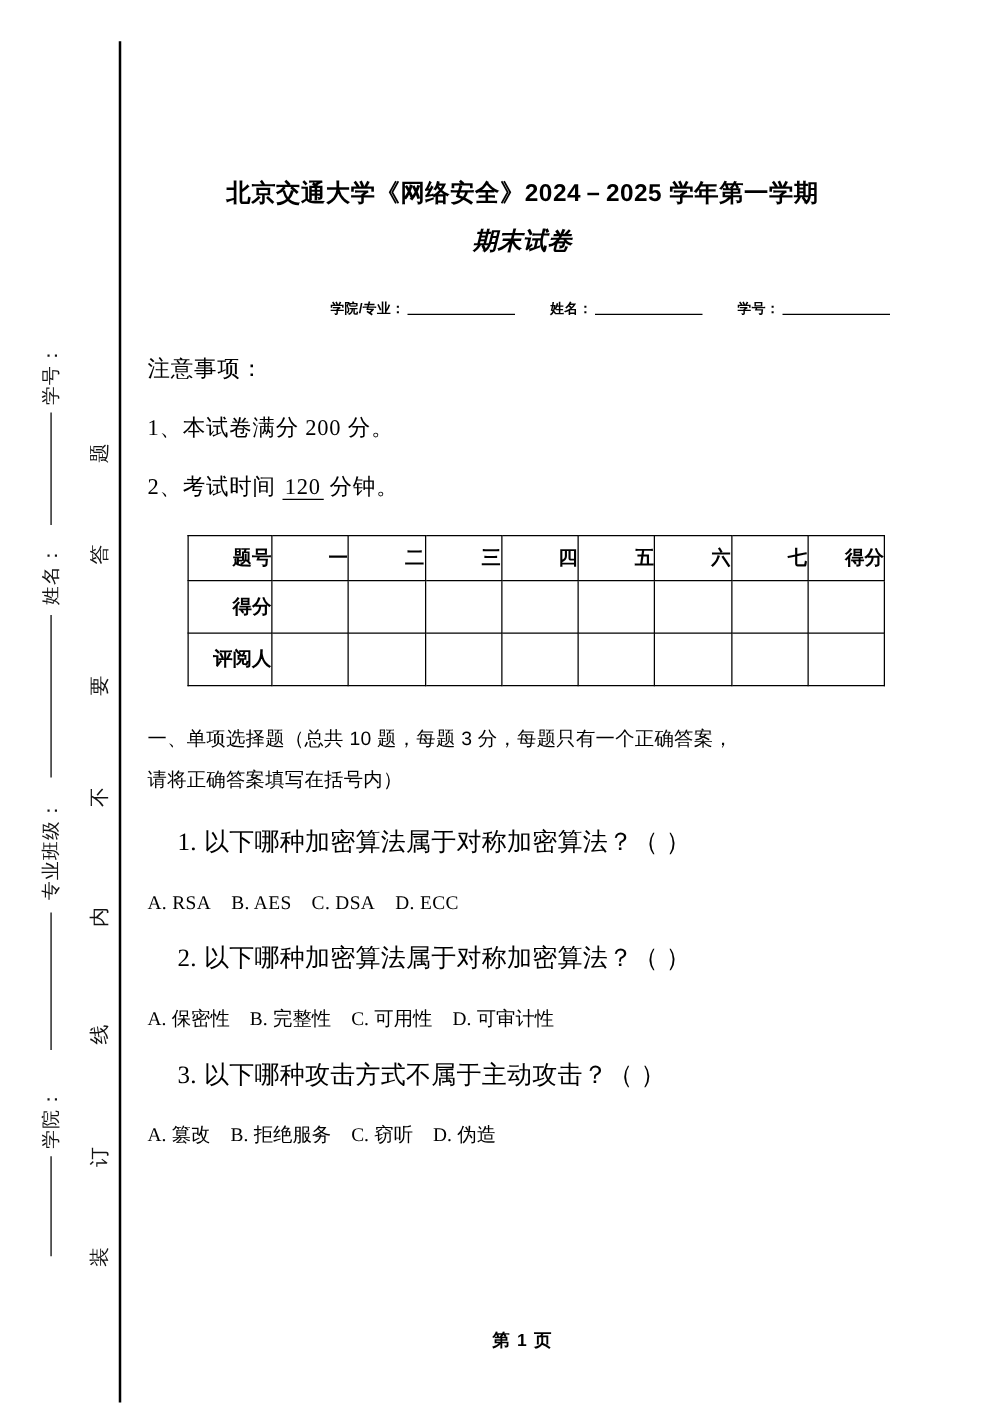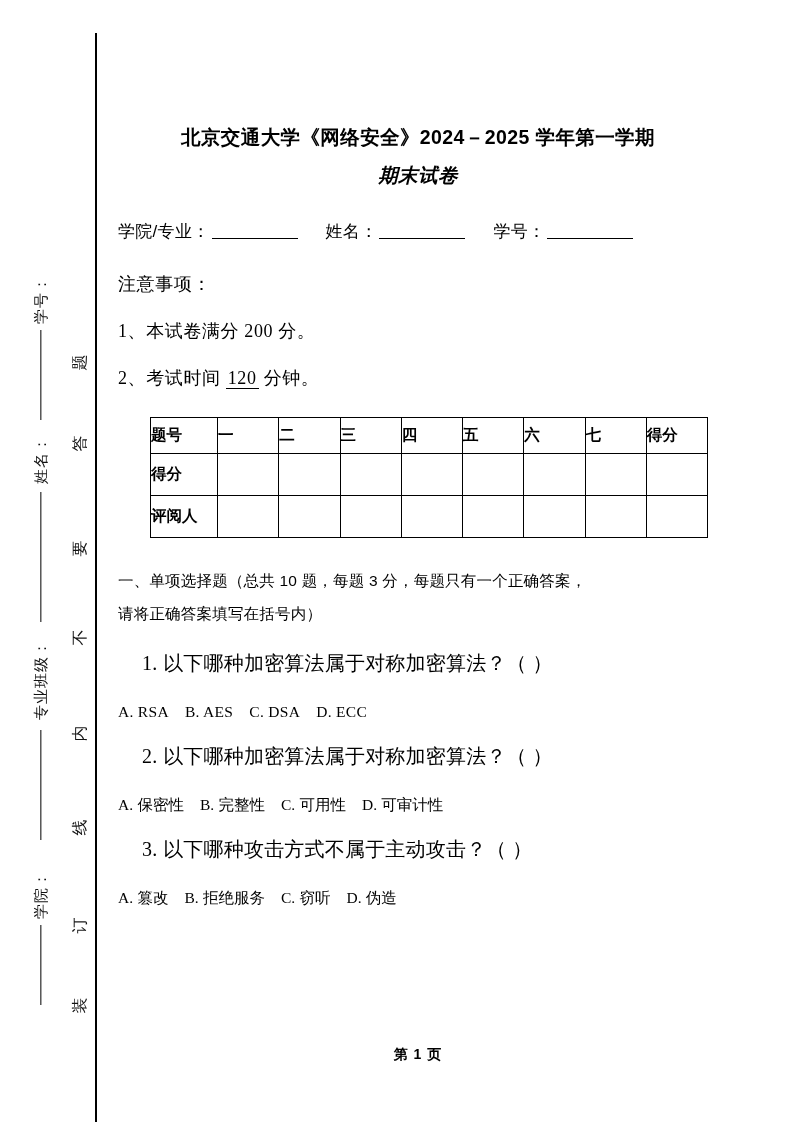--- a/index.html
+++ b/index.html
@@ -63,43 +63,43 @@
     left: 50%;
     transform: translateX(-50%);
     width: 1.3px;
     background: #000000;
   }
 
   
   #page-body {
     position: absolute;
     left: 118px;
-    top: 0;
+    top: 18px;
     width: 600px;
     height: 1066px;
   }
 
   #exam-title {
     margin: 0;
     padding-top: 118px;
     font-family: "Liberation Sans", "DejaVu Sans", sans-serif;
     font-weight: bold;
     font-size: 19.5px;
     line-height: 38px;
     text-align: center;
     letter-spacing: 0.4px;
   }
   #exam-title .line2 { display: block; font-style: italic; }
 
   #student-info {
     margin: 26px 0 0 0;
-    text-align: left;
-    font-family: "Liberation Sans", "DejaVu Sans", sans-serif;
-    font-weight: normal;
-    font-size: 17px;
+    text-align: right;
+    font-family: "Liberation Sans", "DejaVu Sans", sans-serif;
+    font-weight: bold;
+    font-size: 11px;
     letter-spacing: 0.3px;
     white-space: nowrap;
   }
   #student-info .blank {
     display: inline-block;
     border-bottom: 1.4px solid #000;
     width: 86px;
     height: 13px;
     margin: 0 6px 0 2px;
     vertical-align: -2px;
@@ -122,21 +122,21 @@
   
   #score-table {
     margin-top: 28px;
     margin-left: 32px;
     border-collapse: collapse;
     width: 558px;
     table-layout: fixed;
   }
   #score-table td, #score-table th {
     border: 1.4px solid #000000;
-    text-align: left;
+    text-align: right;
     vertical-align: middle;
     font-family: "Liberation Sans", "DejaVu Sans", sans-serif;
     font-weight: bold;
     font-size: 15.5px;
     padding: 0;
   }
   #score-table .hdr-row td { height: 35px; }
   #score-table .body-row td { height: 41px; }
   #score-table .rowlabel { width: 66px; }
 

